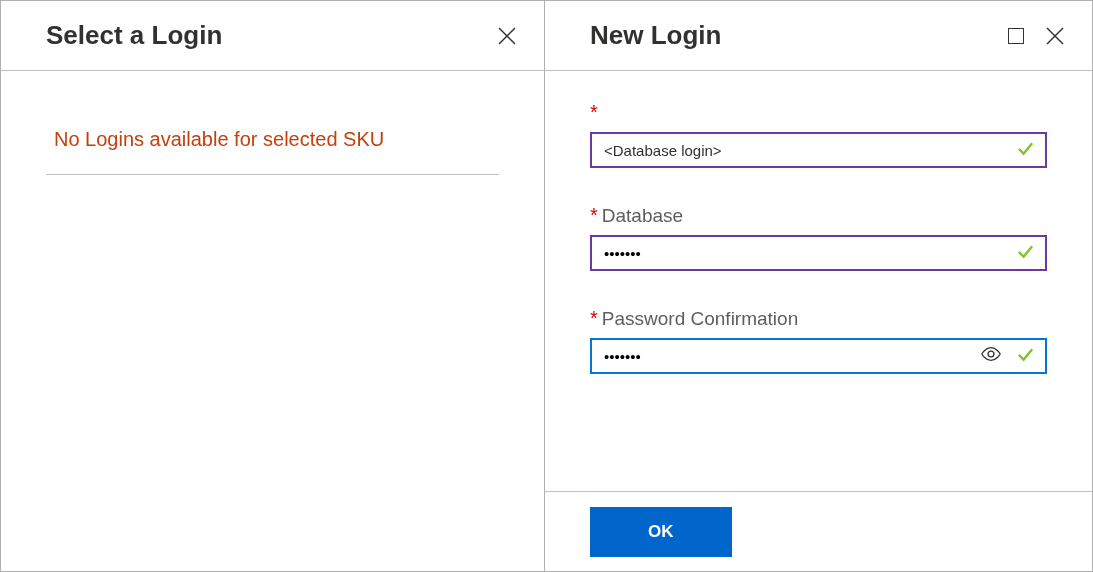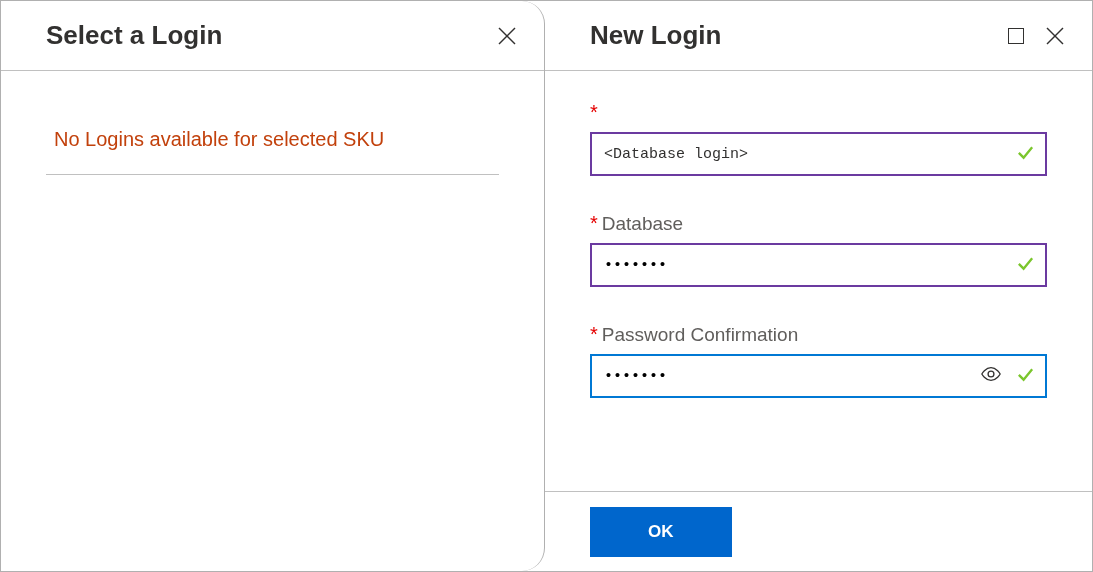--- a/index.html
+++ b/index.html
@@ -11,21 +11,20 @@
       font-family: "Segoe UI", Arial, sans-serif;
       width: 1093px;
       height: 572px;
       border: 1px solid #b0b0b0;
       display: flex;
       background: #fff;
     }
     .panel {
       display: flex;
       flex-direction: column;
-      border-radius: 23px;
     }
     .left-panel {
       width: 544px;
       border-right: 1px solid #b0b0b0;
     }
     .right-panel {
       flex: 1;
       display: flex;
       flex-direction: column;
     }
@@ -119,24 +118,24 @@
       font-size: 20px;
     }
     .input-wrapper {
       position: relative;
       width: 100%;
       display: flex;
       align-items: center;
     }
     .text-input {
       width: 100%;
-      height: 44px;
+      height: 36px;
       padding: 0 80px 0 12px;
       font-size: 15px;
-      font-family: Liberation Mono, monospace;
+      font-family: Liberation Sans, sans-serif;
       outline: none;
     }
     .purple-border {
       border: 2px solid #6b3aa0;
     }
     .blue-border {
       border: 2px solid #0078d4;
     }
     .check-icon {
       position: absolute;

